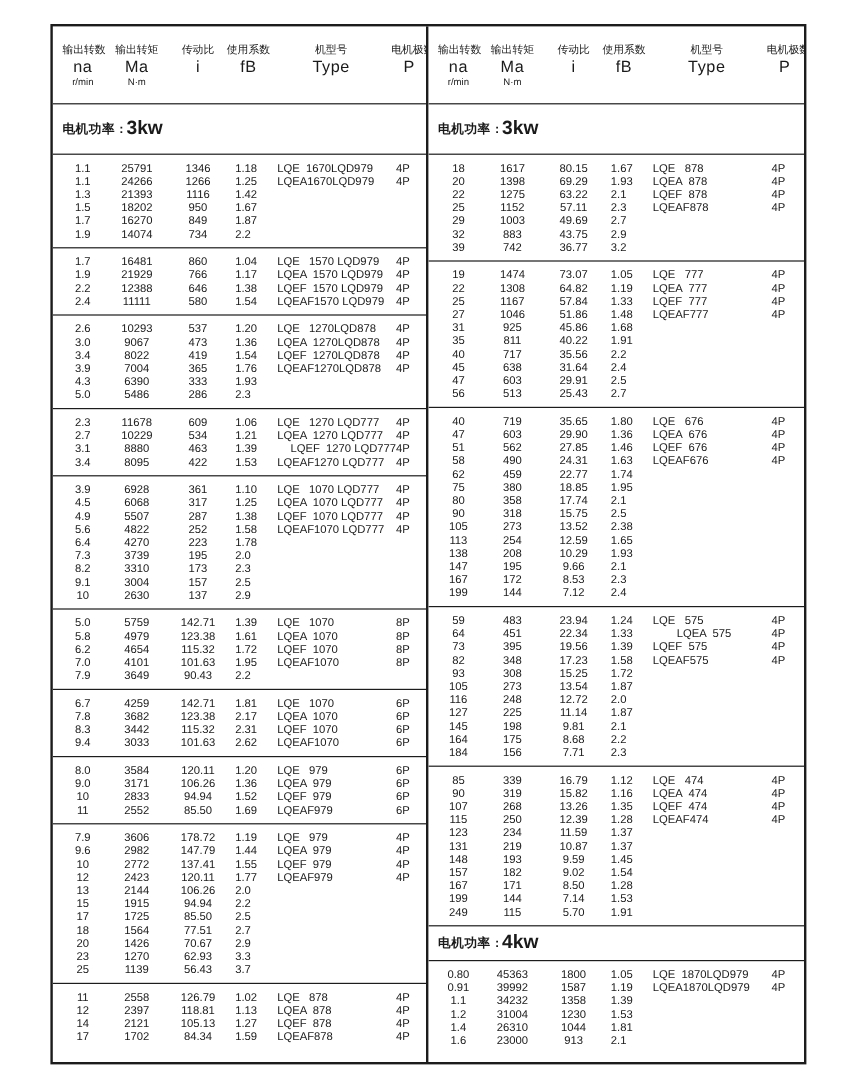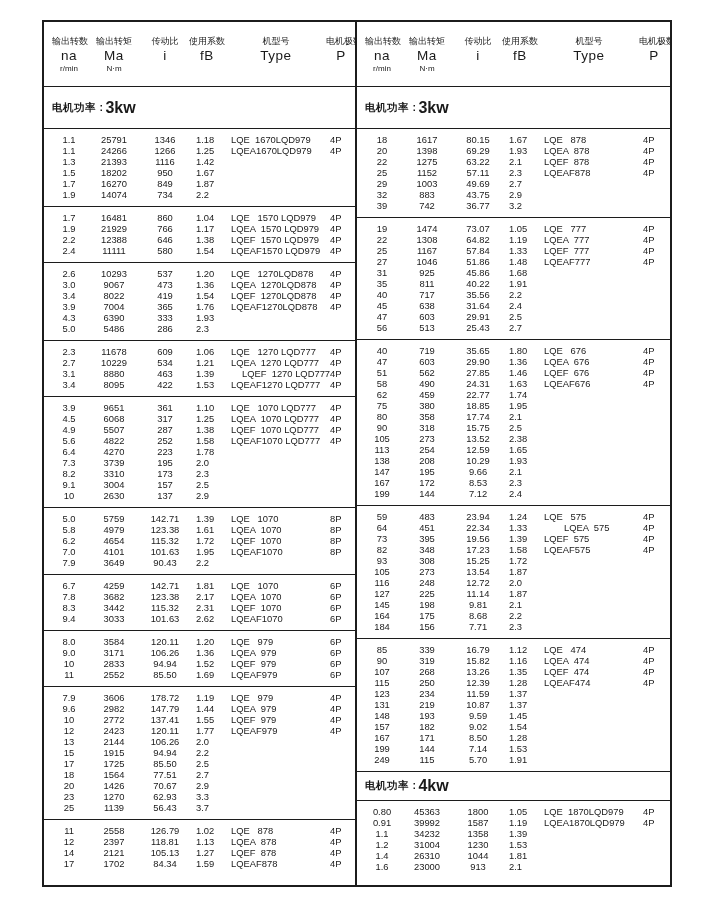--- a/index.html
+++ b/index.html
@@ -247,21 +247,21 @@
             <div class="c c1" style="display: block;">8095</div>
             <div class="c c2" style="display: block;">422</div>
             <div class="c c3" style="display: block;">1.53</div>
             <div class="c c4" style="display: block;">LQEAF1270 LQD777</div>
             <div class="c c5" style="display: block;">4P</div>
           </div>
         </div>
         <div class="block">
           <div class="row grid6">
             <div class="c c0" style="display: block;">3.9</div>
-            <div class="c c1" style="display: block;">9651</div>
+            <div class="c c1" style="display: block;">6928</div>
             <div class="c c2" style="display: block;">361</div>
             <div class="c c3" style="display: block;">1.10</div>
             <div class="c c4" style="display: block;">LQE   1070 LQD777</div>
             <div class="c c5" style="display: block;">4P</div>
           </div>
           <div class="row grid6">
             <div class="c c0" style="display: block;">4.5</div>
             <div class="c c1" style="display: block;">6068</div>
             <div class="c c2" style="display: block;">317</div>
             <div class="c c3" style="display: block;">1.25</div>

